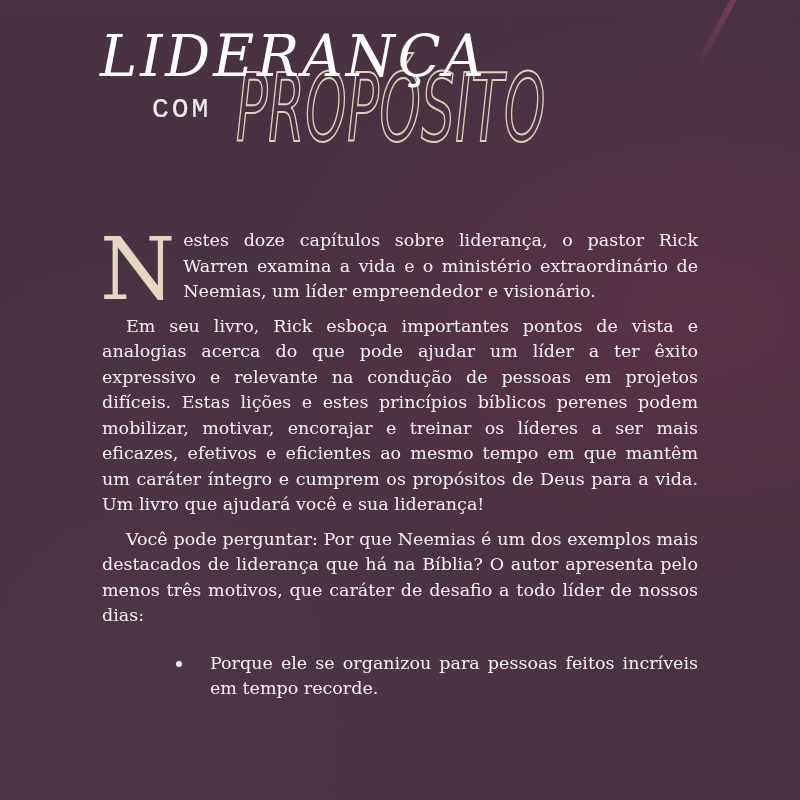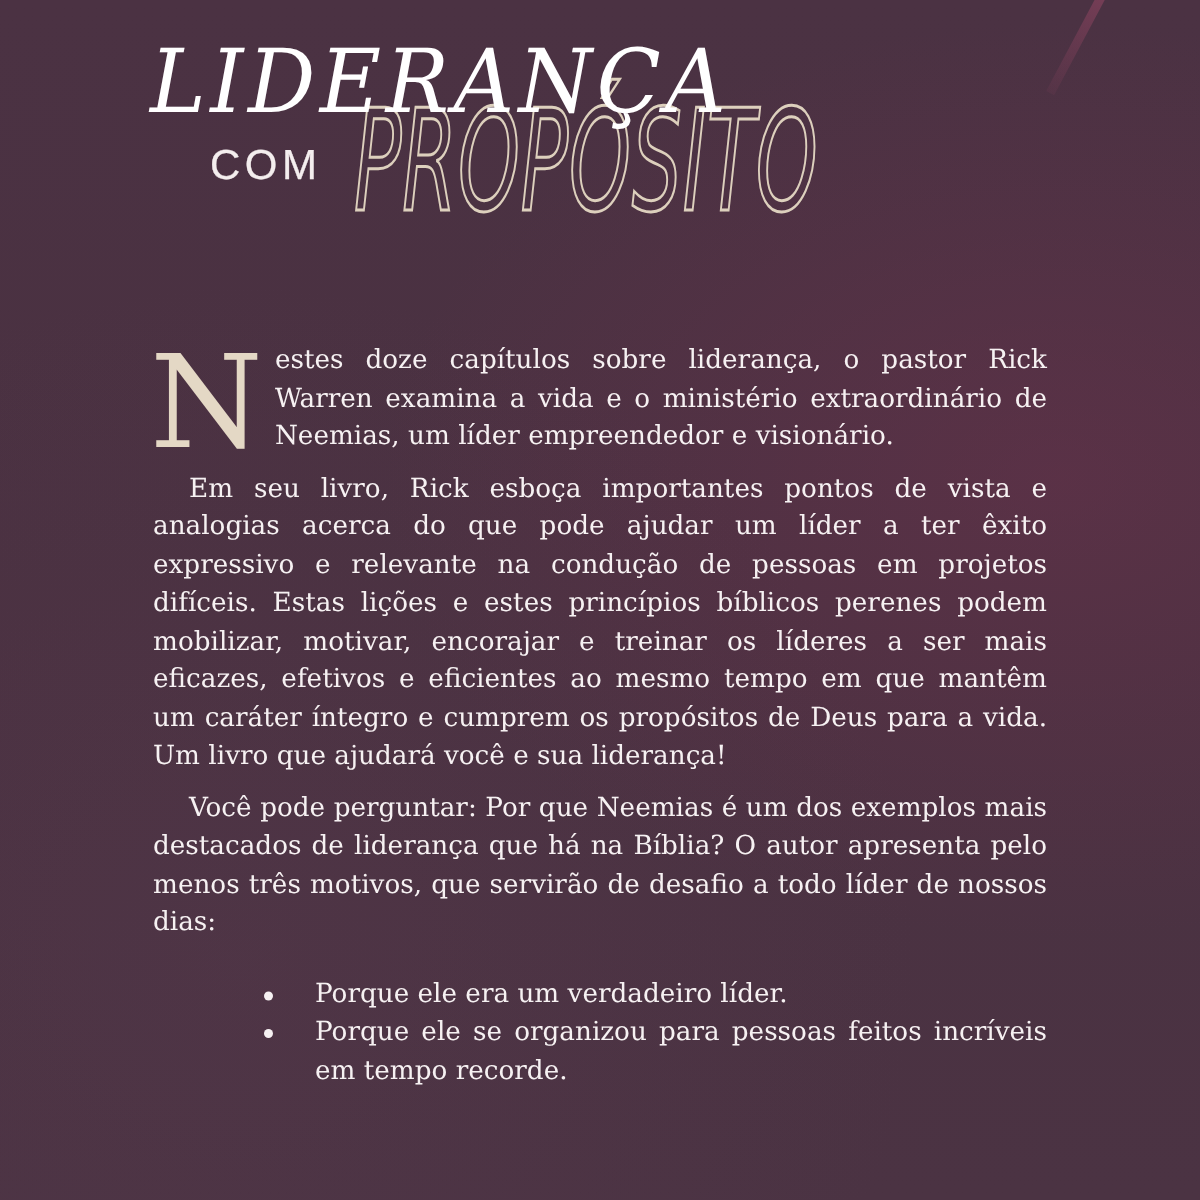--- a/index.html
+++ b/index.html
@@ -36,22 +36,22 @@
       font-style: italic;
       font-size: 56px;
       letter-spacing: 3px;
       color: #ffffff;
       line-height: 1;
       transform: scaleY(1.05);
       z-index: 2;
     }
     .title-com {
       position: absolute;
-      left: 44px; top: 70px;
-      font-family: Liberation Sans, sans-serif;
+      left: 56px; top: 70px;
+      font-family: Liberation Mono, monospace;
       font-weight: 200;
       font-size: 28px;
       letter-spacing: 3px;
       color: #f4eeee;
       line-height: 1;
       -webkit-text-stroke: 0.2px #f4eeee;
       font-weight: lighter;
       z-index: 3;
     }
     .title-proposito {
@@ -118,26 +118,22 @@
     <div class="title-proposito">PROPÓSITO</div>
     <div class="title-top">LIDERANÇA</div>
     <div class="title-com">COM</div>
   </div>
 
   <div class="content">
     <p class="para first">
       <span class="dropcap">N</span><span>estes doze capítulos sobre liderança, o pastor Rick Warren examina a vida e o ministério extraordinário de Neemias, um líder empreendedor e visionário.</span>
     </p>
     <p class="para">Em seu livro, Rick esboça importantes pontos de vista e analogias acerca do que pode ajudar um líder a ter êxito expressivo e relevante na condução de pessoas em projetos difíceis. Estas lições e estes princípios bíblicos perenes podem mobilizar, motivar, encorajar e treinar os líderes a ser mais eficazes, efetivos e eficientes ao mesmo tempo em que mantêm um caráter íntegro e cumprem os propósitos de Deus para a vida. Um livro que ajudará você e sua liderança!</p>
-    <p class="para">Você pode perguntar: Por que Neemias é um dos exemplos mais destacados de liderança que há na Bíblia? O autor apresenta pelo menos três motivos, que servirão de desafio a todo líder de nossos dias:</p>
+    <p class="para">Você pode perguntar: Por que Neemias é um dos exemplos mais destacados de liderança que há na Bíblia? O autor apresenta pelo menos três motivos, que caráter de desafio a todo líder de nossos dias:</p>
 
     <ul class="bullets">
-      <li>
-        <span class="bullet-dot"></span>
-        <span>Porque ele era um verdadeiro líder.</span>
-      </li>
       <li>
         <span class="bullet-dot"></span>
         <span>Porque ele se organizou para pessoas feitos incríveis em tempo recorde.</span>
       </li>
     </ul>
   </div>
 </div>
 
 </body></html>

